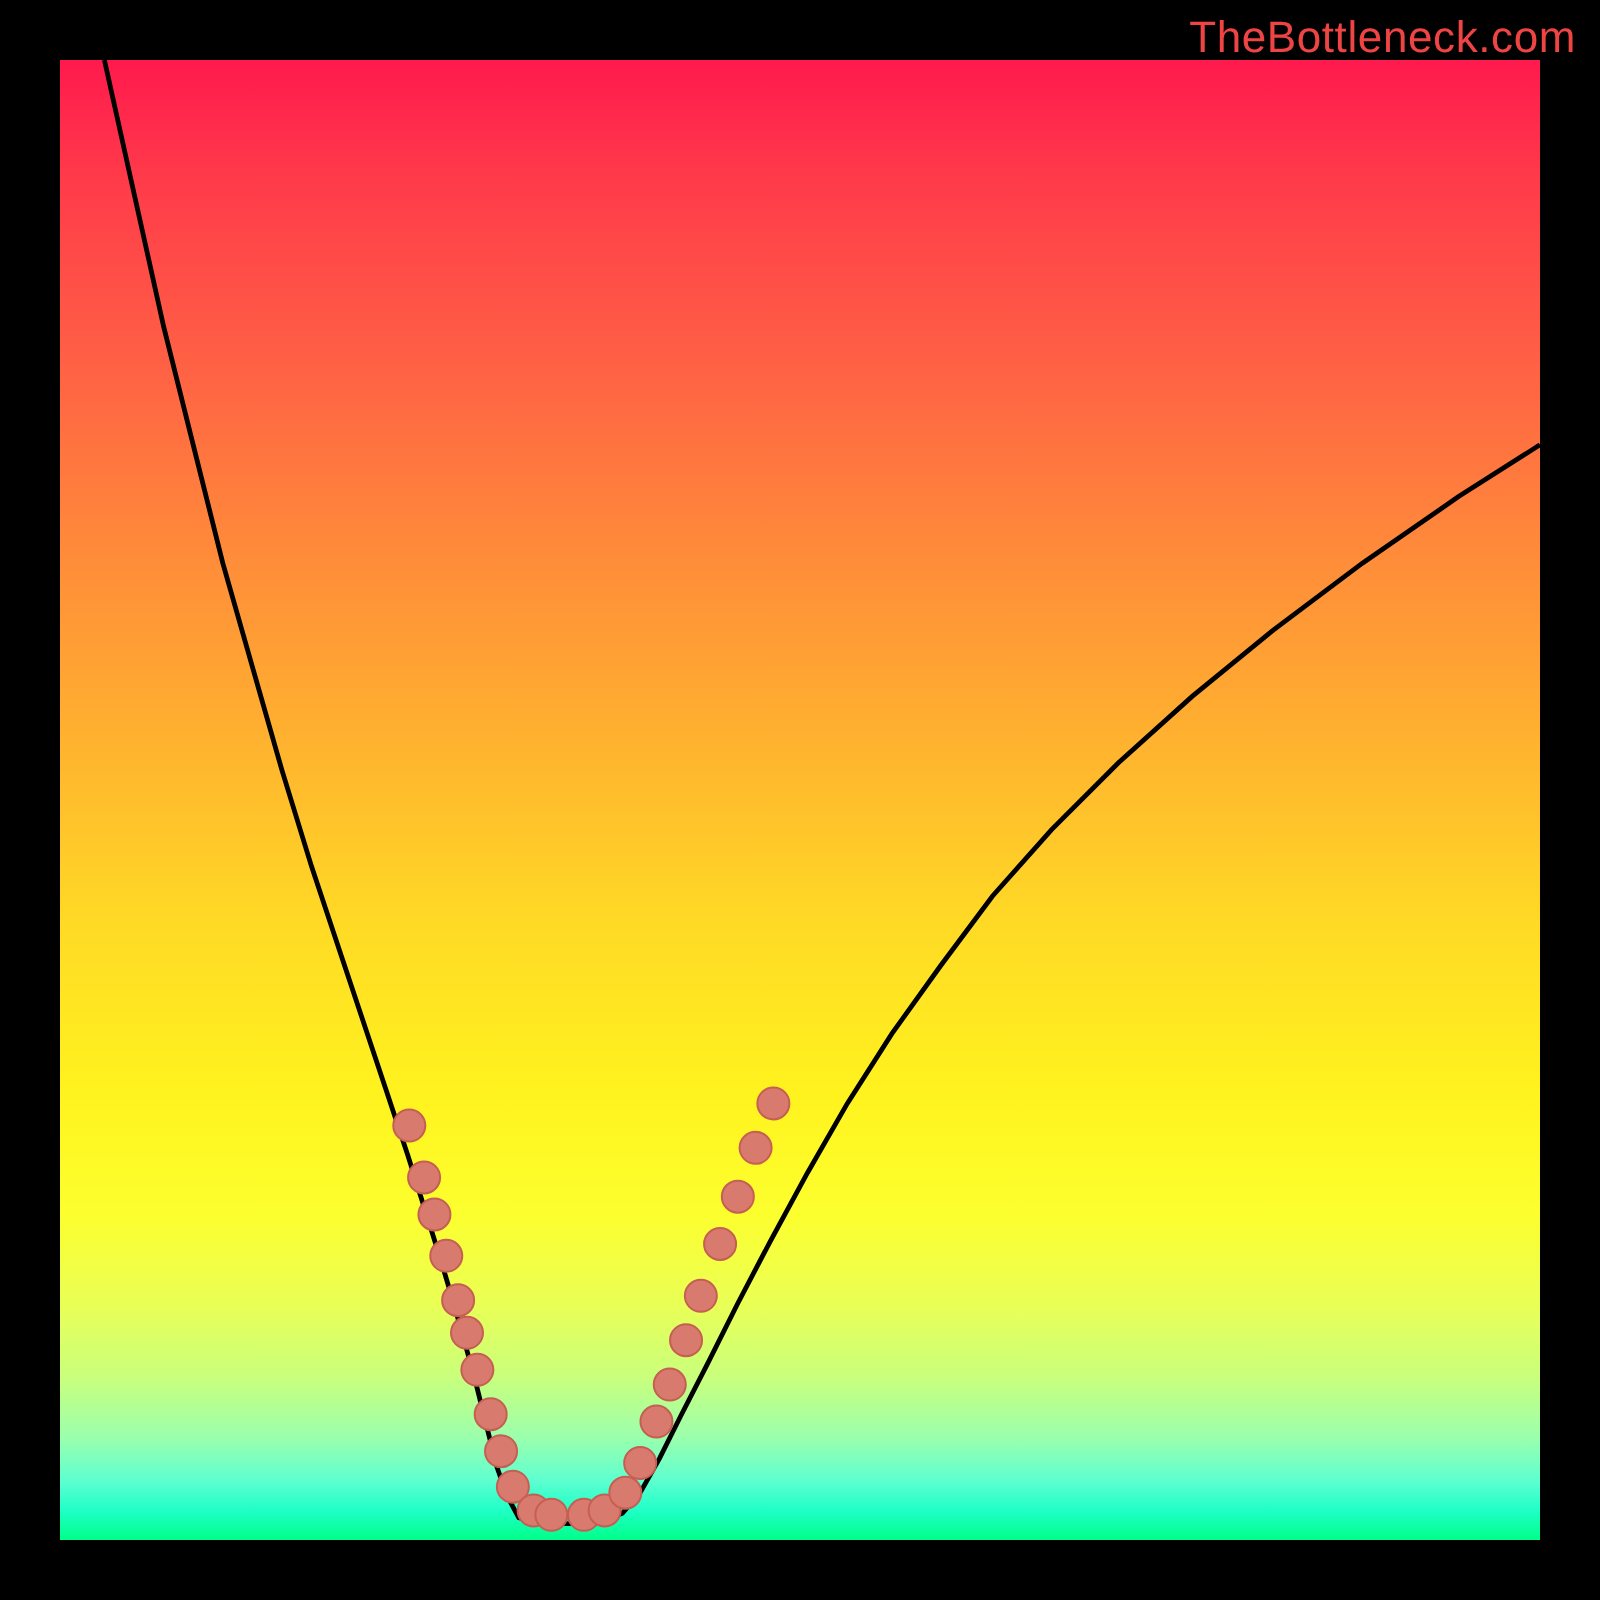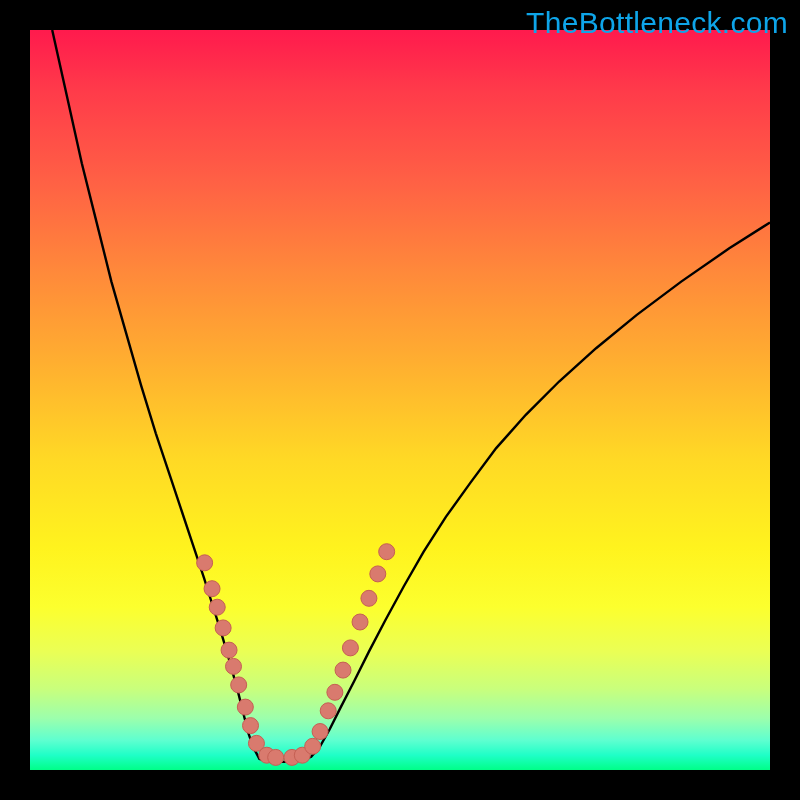--- a/index.html
+++ b/index.html
@@ -31,22 +31,22 @@
       #9cffac 93%,
       #5effd0 96%,
       #1fffc7 98%,
       #00ff88 100%
     );
   }
   .watermark {
     position: absolute;
     top: 6px;
     right: 12px;
-    color: #0ea5e9;
-    font-size: 30px;
+    color: #ef4444;
+    font-size: 22px;
     letter-spacing: 0.3px;
     font-weight: 500;
     user-select: none;
   }
   svg.plot {
     position: absolute;
     left: 0;
     top: 0;
     width: 740px;
     height: 740px;

